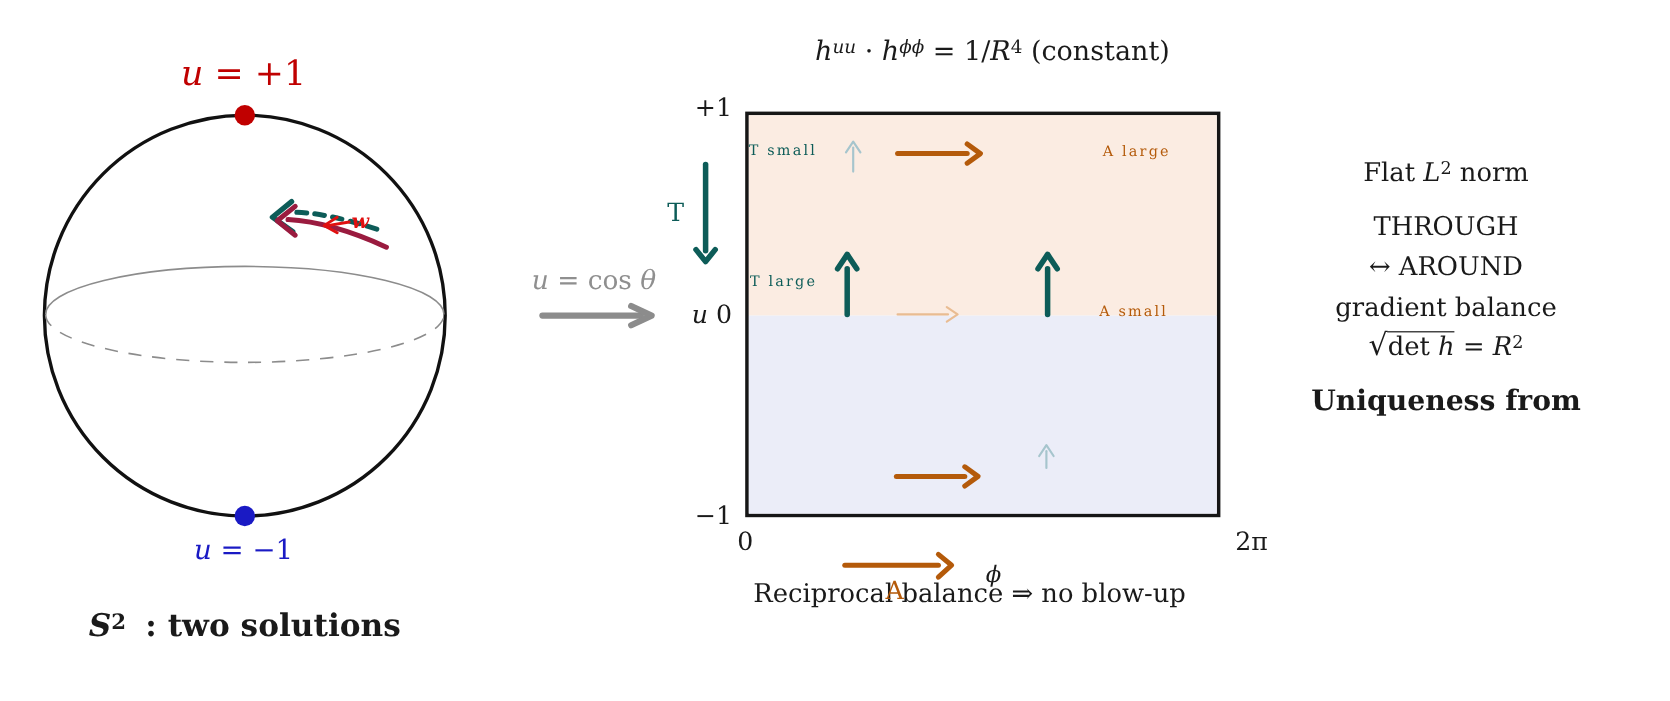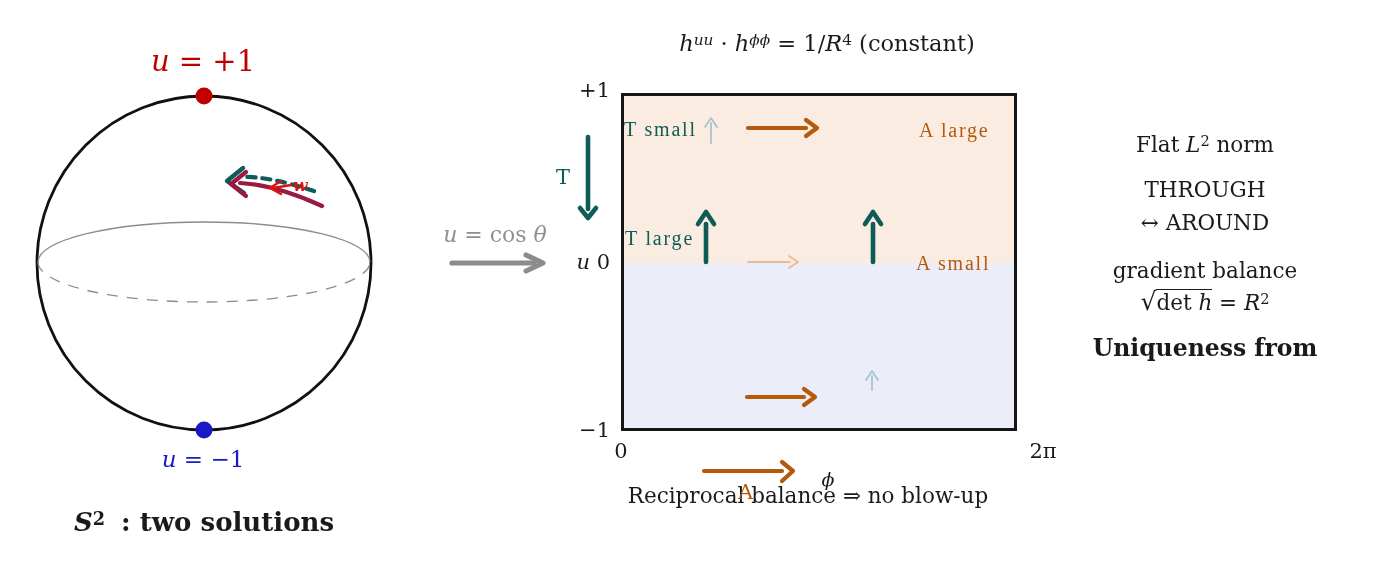--- a/index.html
+++ b/index.html
@@ -19,21 +19,21 @@
   
   #fig-svg{left:0;top:0;z-index:1;pointer-events:none;}
   
   .lbl{z-index:2;}
   .teal{color:#0d5c58;}
   .orange{color:#b45a0a;}
   .gray{color:#8f8f8f;}
   .red{color:#c00000;}
   .blue{color:#1a1ac4;}
   .maroonw{color:#e01010;font-weight:bold;}
-  .annot{font-size:20px;letter-spacing:1.8px;font-family:Liberation Serif, serif;}
+  .annot{font-size:12px;letter-spacing:1.8px;}
   .axis-num{font-size:21px;}
   .right-line{font-size:21.5px;line-height:1.05;}
   .radicand{border-top:1.6px solid #1a1a1a;padding-top:0px;}
   .sqrt-glyph{font-size:25px;}
 </style>
 </head>
 <body>
 
 <div id="canvas">
 
@@ -144,21 +144,21 @@
   <div class="abs lbl orange annot" style="left:916px;top:252px;"><span>A small</span></div>
 
   <div class="abs lbl ctr" style="left:808px;top:483px;font-size:21.5px;z-index:2;"><span>Reciprocal balance ⇒ no blow-up</span></div>
   <div class="abs lbl orange" style="left:738px;top:480px;font-size:21px;z-index:3;"><span>A</span></div>
 
   <div class="abs" style="left:1040px;top:133px;width:330px;text-align:center;z-index:2;">
     <div class="right-line" style="margin-bottom:22px;">
       <span>Flat </span><span class="it">L</span><sup class="sr">2</sup><span> norm</span>
     </div>
     <div class="right-line" style="margin-bottom:11px;"><span>THROUGH</span></div>
-    <div class="right-line" style="margin-bottom:25px;"><span>↔ AROUND</span></div>
+    <div class="right-line" style="margin-bottom:11px;"><span>↔ AROUND</span></div>
     <div class="right-line" style="margin-bottom:7px;"><span>gradient balance</span></div>
     <div class="right-line" style="margin-bottom:20px;">
       <span class="sqrt-glyph">√</span><span class="radicand"><span>det </span><span class="it">h</span></span><span> = </span><span class="it">R</span><sup class="sr">2</sup>
     </div>
     <div class="right-line" style="font-weight:bold;font-size:23.5px;margin-bottom:7px;"><span>Uniqueness from</span></div>
   </div>
 
 </div>
 
 </body></html>

